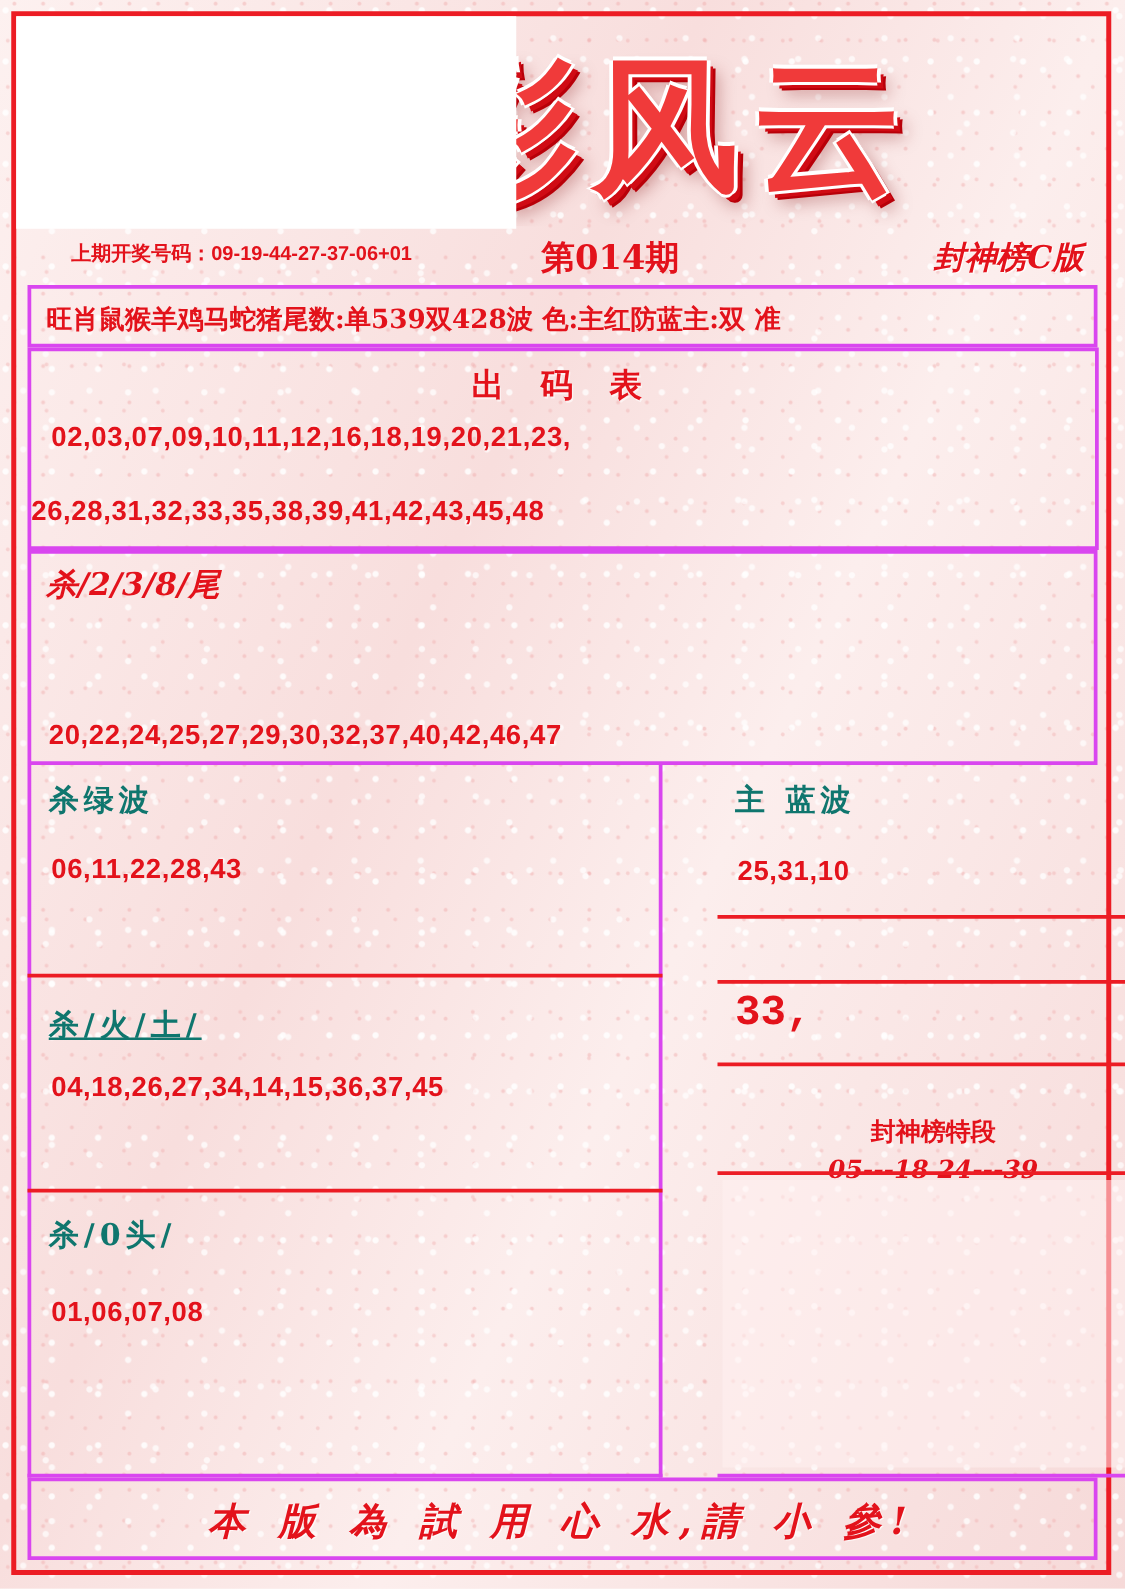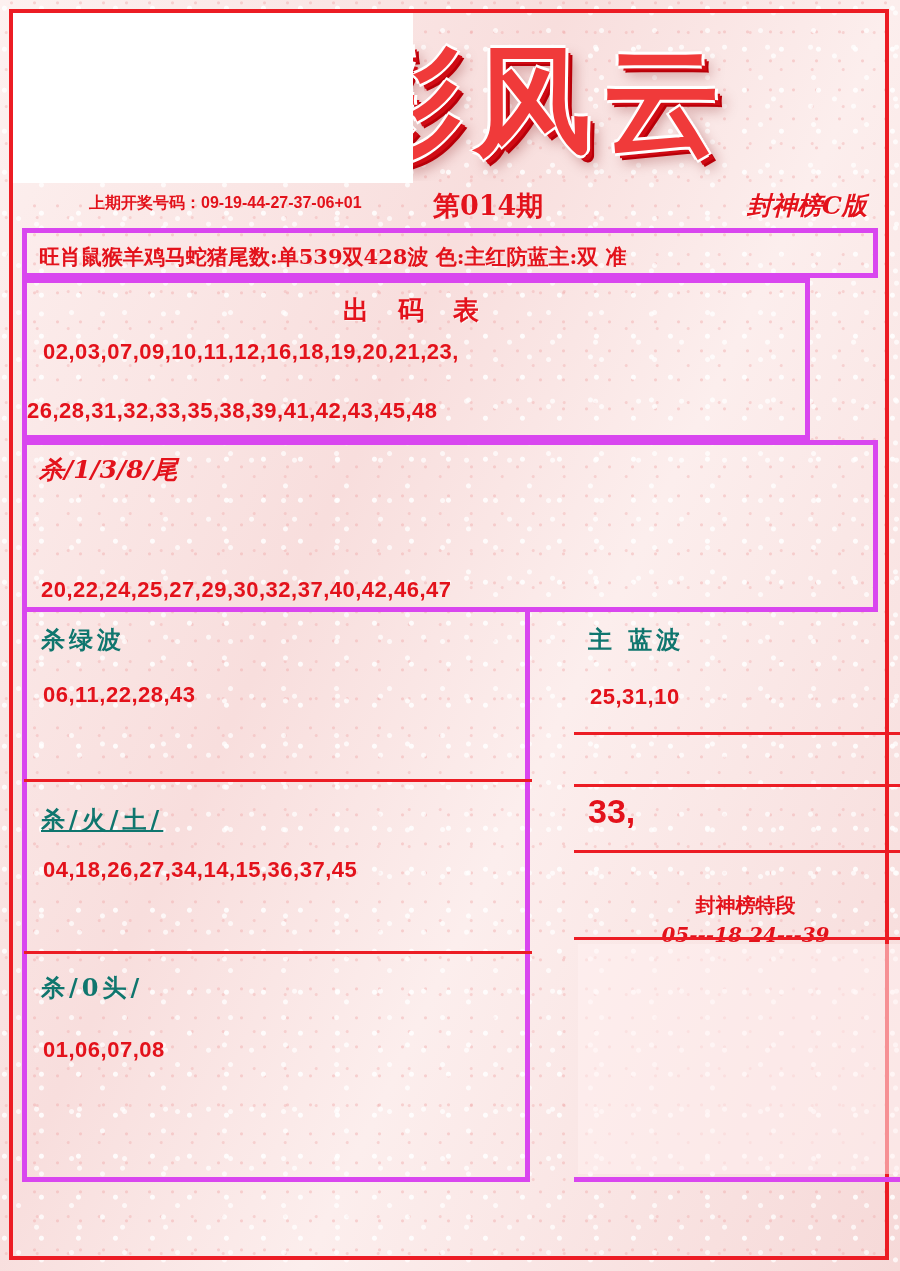--- a/index.html
+++ b/index.html
@@ -79,21 +79,20 @@
   }
   #prev-draw {
     position: absolute;
     left: 44px;
     top: 180px;
     font-size: 16px;
     font-weight: bold;
     color: #e3121b;
     white-space: nowrap;
     font-family: "Liberation Sans", sans-serif;
-    margin-left: 32px;
   }
   #issue-no {
     position: absolute;
     left: 420px;
     top: 175px;
     font-size: 27px;
     font-weight: bold;
     color: #e3121b;
     white-space: nowrap;
     font-family: "DejaVu Serif", serif;
@@ -108,21 +107,21 @@
     color: #e3121b;
     white-space: nowrap;
     font-family: "DejaVu Serif", serif;
     text-shadow: 1px 1px 0 rgba(255,255,255,0.8);
     margin-left: 48px;
   }
 
   
   .box {
     position: absolute;
-    border: 5px solid #d946ef;
+    border: 3px solid #d946ef;
     box-sizing: border-box;
   }
   .txt-red {
     color: #e3121b;
   }
   .row-zodiac {
     left: 22px;
     top: 228px;
     width: 856px;
     height: 50px;
@@ -133,21 +132,21 @@
     top: 10px;
     font-size: 21px;
     font-weight: bold;
     white-space: nowrap;
     font-family: "DejaVu Serif", serif;
   }
 
   .row-table {
     left: 22px;
     top: 278px;
-    width: 788px;
+    width: 857px;
     height: 162px;
   }
   .table-title {
     position: absolute;
     left: 0;
     top: 10px;
     width: 100%;
     text-align: center;
     font-size: 26px;
     font-weight: bold;
@@ -252,21 +251,21 @@
     font-style: italic;
     color: #e3121b;
     font-family: "DejaVu Serif", serif;
     margin-top: 4px;
   }
   .big-num {
     position: absolute;
     font-size: 34px;
     font-weight: bold;
     color: #e3121b;
-    font-family: Liberation Sans, sans-serif;
+    font-family: Liberation Mono, monospace;
   }
   .pale-panel {
     position: absolute;
     background: rgba(255,240,240,0.55);
   }
 </style>
 </head>
 <body>
 
 <div id="page">
@@ -287,21 +286,21 @@
     <div class="line txt-red">旺肖鼠猴羊鸡马蛇猪尾数:单539双428波 色:主红防蓝主:双 准</div>
   </div>
 
   <div class="box row-table">
     <div class="table-title">出 码 表</div>
     <div class="num-line" style="left:16px; top:56px;">02,03,07,09,10,11,12,16,18,19,20,21,23,</div>
     <div class="num-line" style="left:0; top:115px;">26,28,31,32,33,35,38,39,41,42,43,45,48</div>
   </div>
 
   <div class="box row-kill">
-    <div class="kill-head">杀/1/3/8/尾</div>
+    <div class="kill-head">杀/2/3/8/尾</div>
     <div class="num-line" style="left:14px; top:132px;">20,22,24,25,27,29,30,32,37,40,42,46,47</div>
   </div>
 
   <div class="box left-col">
 
     <div class="sub-label" style="left:14px; top:12px;">杀绿波</div>
     <div class="num-line" style="left:16px; top:70px;text-align:right;">06,11,22,28,43</div>
 
     <div class="hline" style="left:-3px; top:167px; width:508px;"></div>
 
@@ -328,13 +327,16 @@
     <div class="special-block" style="top:280px;">
       <div class="special-title">封神榜特段</div>
       <div class="special-nums">05---18 24---39</div>
     </div>
 
     <div class="hline" style="left:0px; top:325px; width:345px;"></div>
 
     <div class="pale-panel" style="left:4px; top:332px; width:337px; height:230px;"></div>
   </div>
 
+  <div class="box footer-box">
+    <div class="footer-text">本 版 為 試 用 心 水,請 小 參!</div>
+  </div>
 </div>
 
 </body></html>

